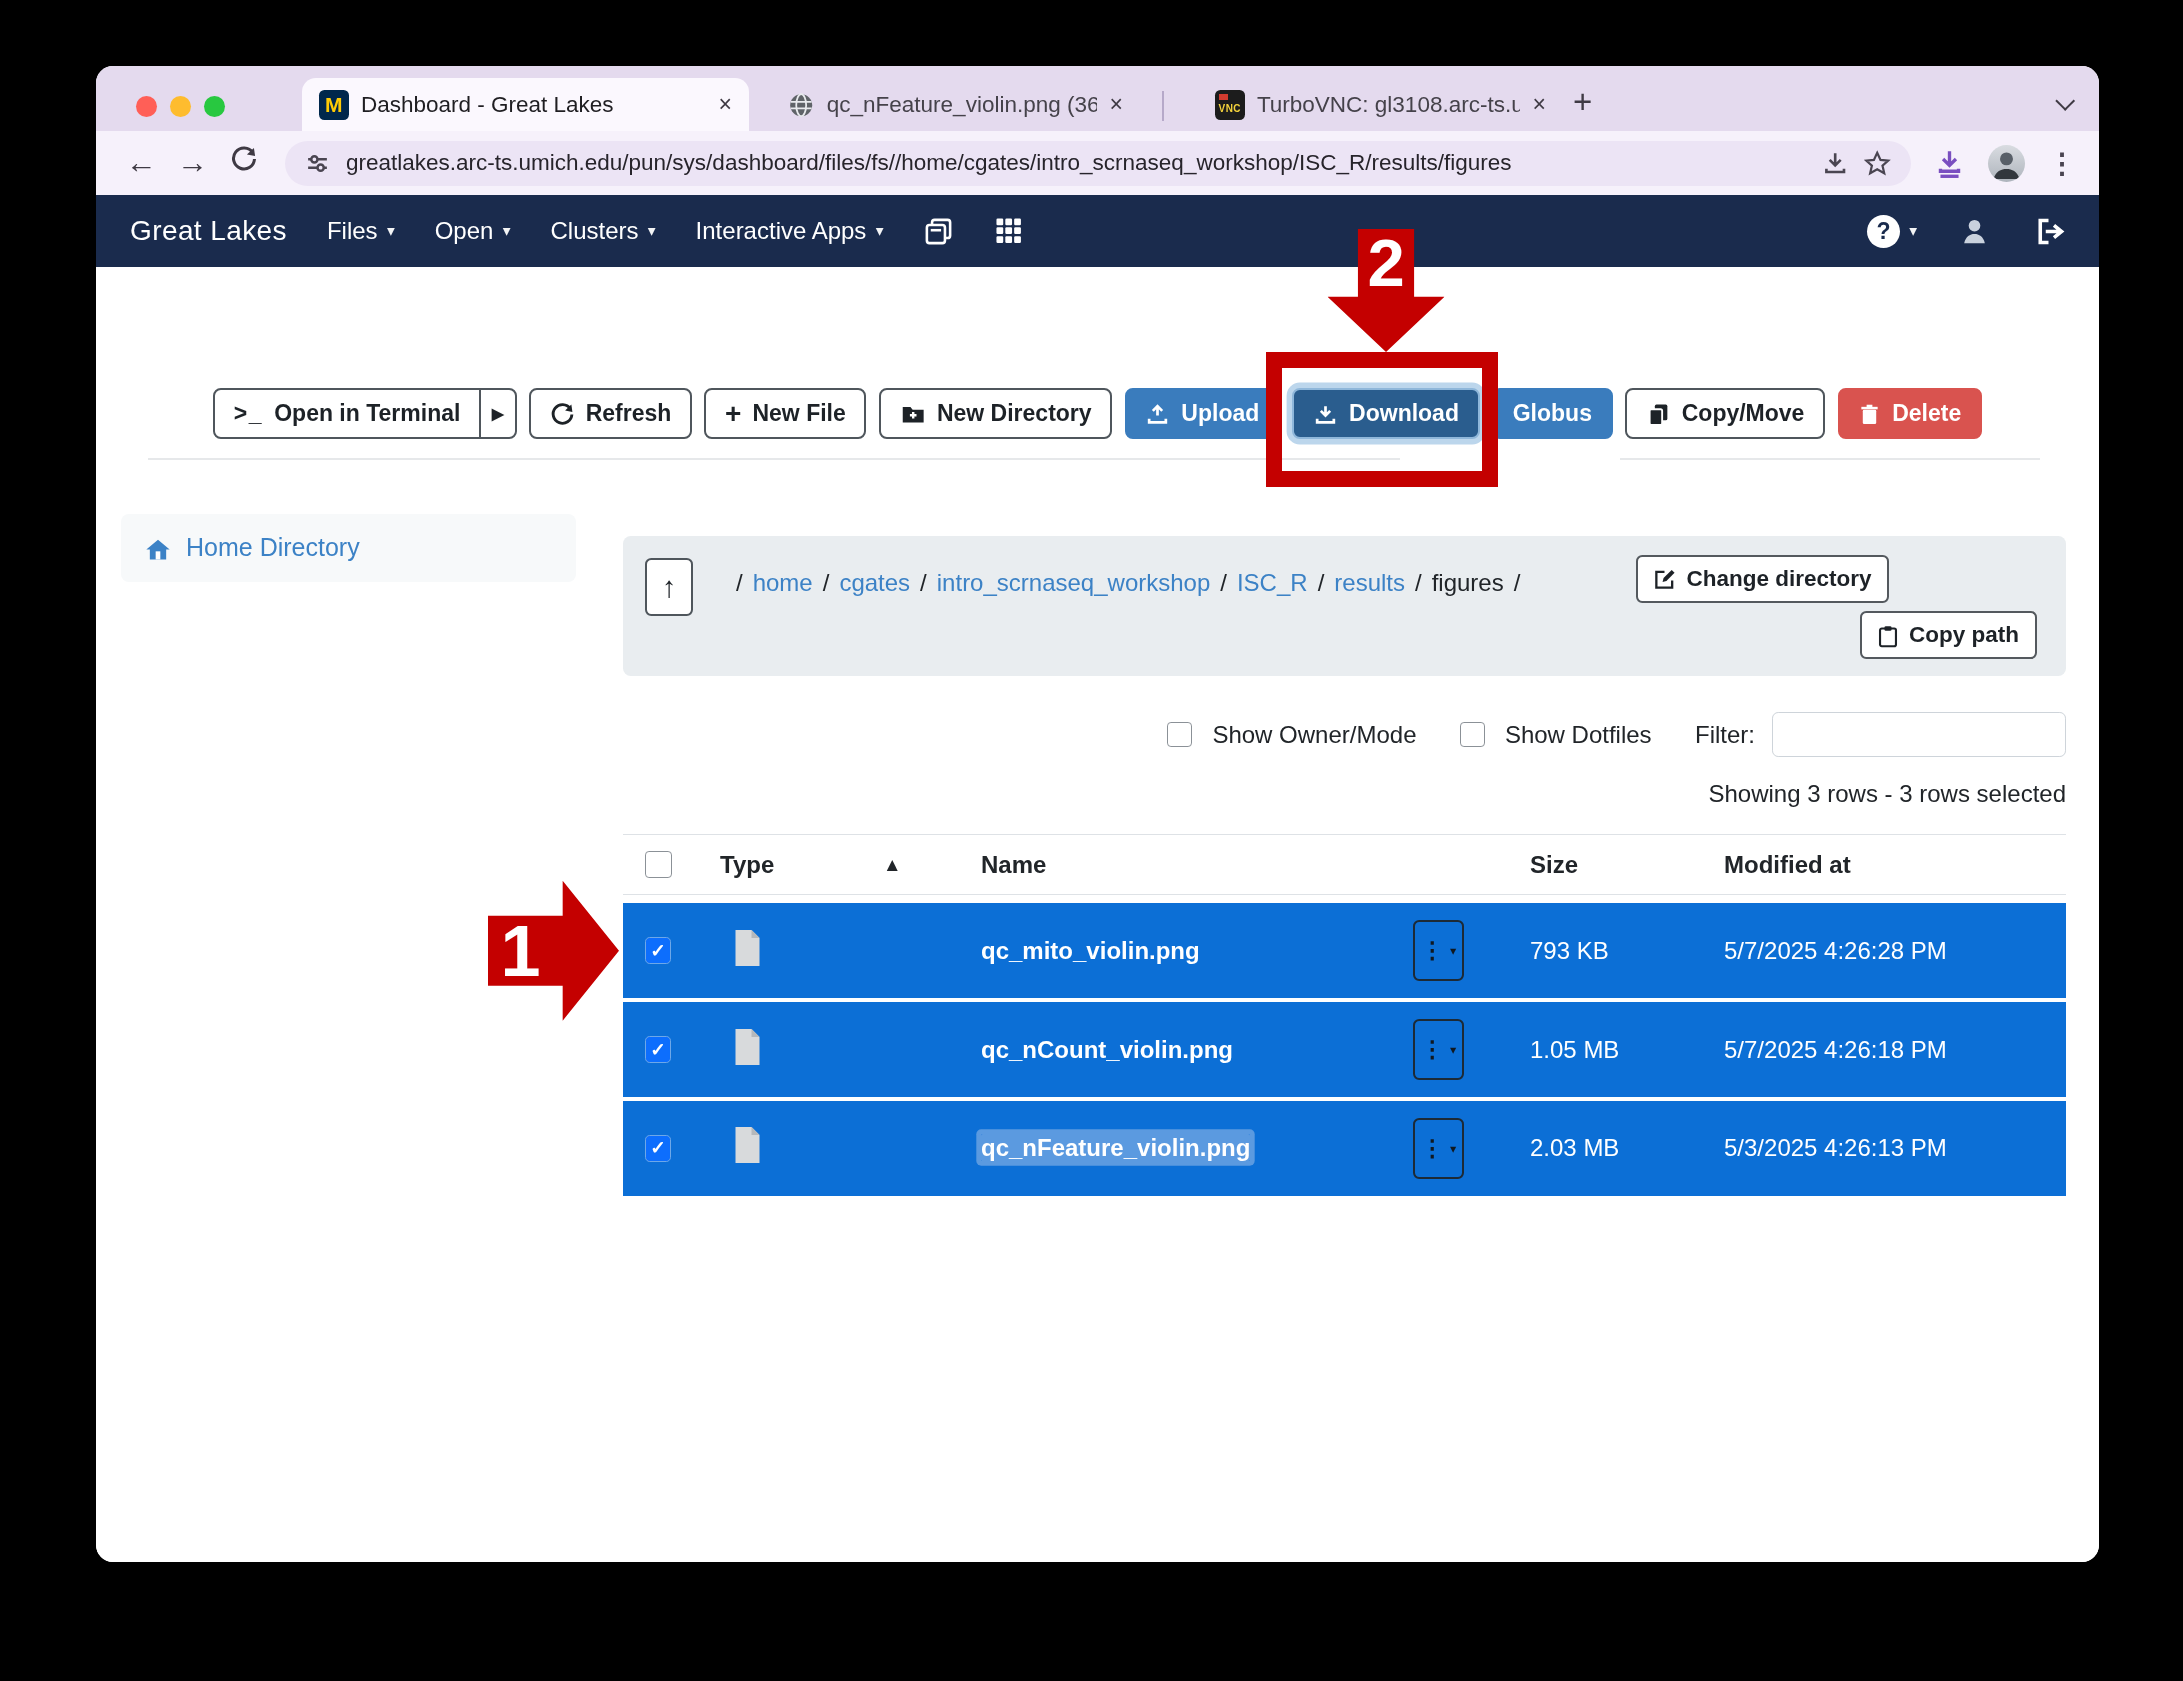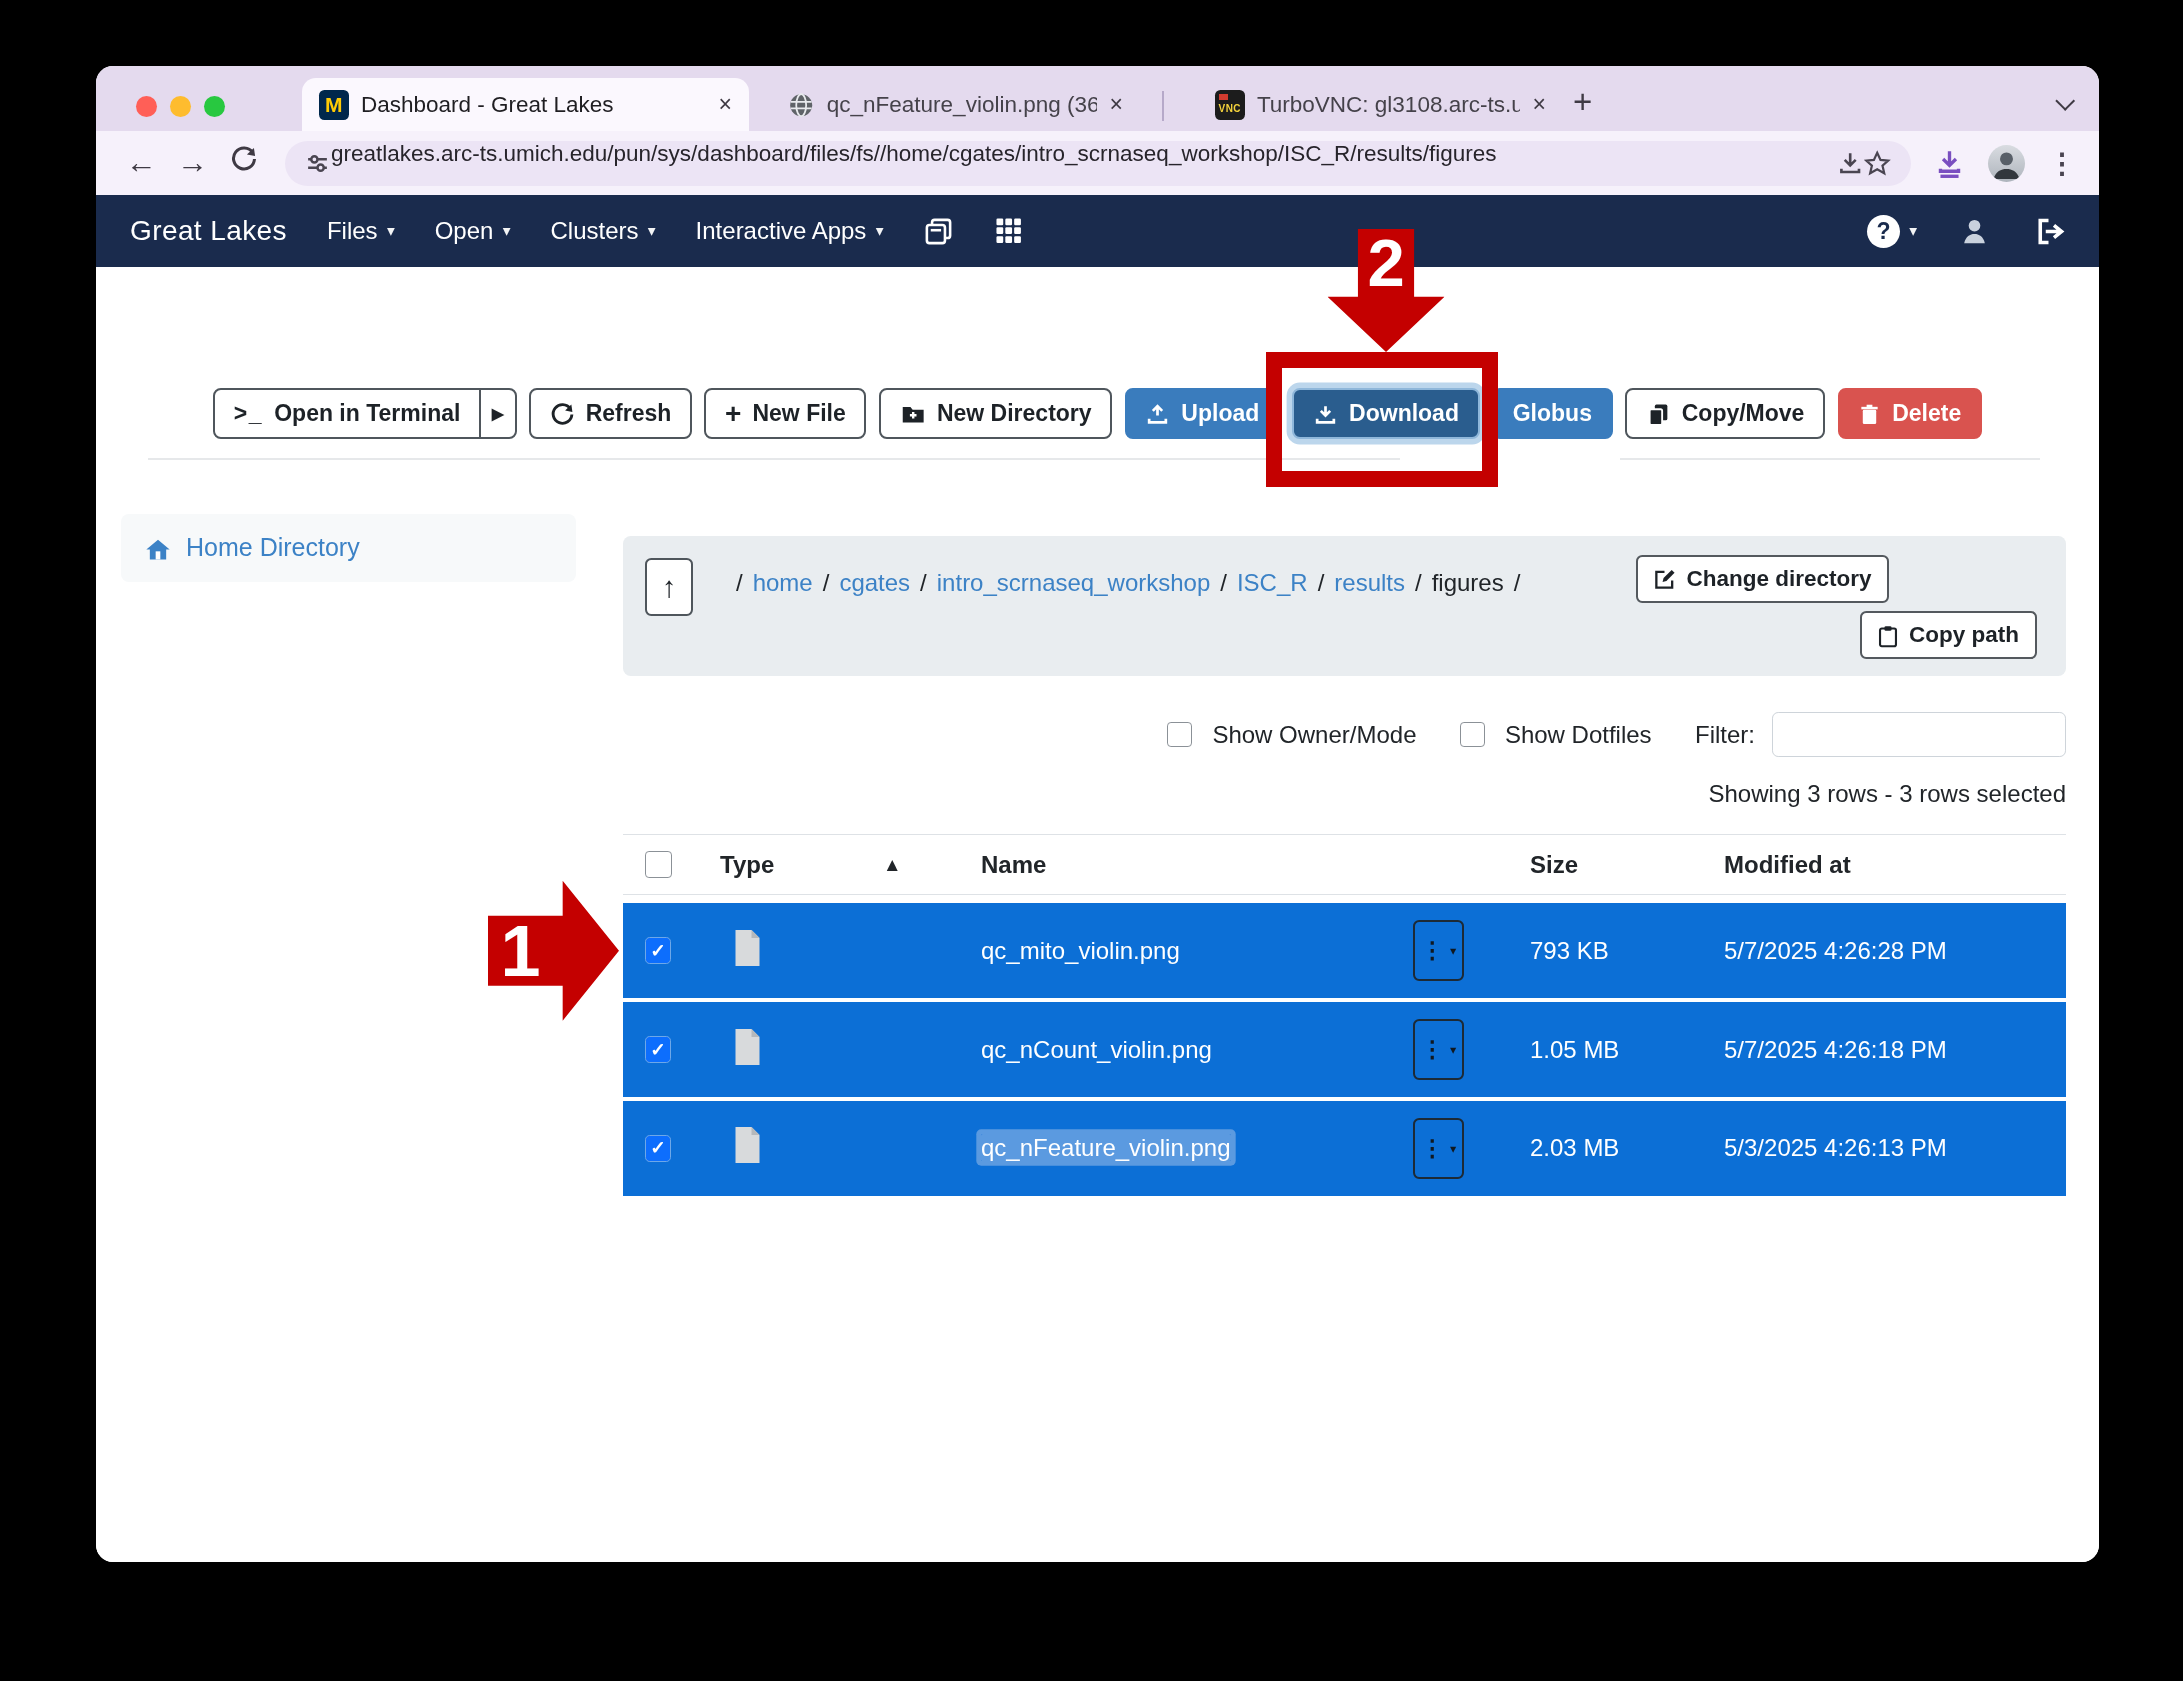--- a/index.html
+++ b/index.html
@@ -21,21 +21,21 @@
   .newtab{position:absolute;left:1477px;top:17px;font-size:33px;color:#3f3a44;}
   .strip-chevron{position:absolute;right:26.4px;top:28px;width:12.4px;height:12.4px;border-right:2.3px solid #3f3a44;border-bottom:2.3px solid #3f3a44;transform:rotate(45deg);}
   .fav-m{width:29.5px;height:29.5px;border-radius:5.4px;background:#00274c;color:#ffcb05;font-weight:700;font-size:21px;display:grid;place-items:center;flex:none;}
   .fav-vnc{width:29.5px;height:29.5px;border-radius:5.4px;background:#1c1c1c;position:relative;flex:none;display:grid;place-items:center;}
   .fav-vnc .vnc-red{position:absolute;left:3.9px;top:3.9px;width:9.3px;height:6.2px;background:#d23b2f;}
   .fav-vnc .vnc-txt{color:#f5d33c;font-size:10px;font-weight:700;margin-top:7.8px;letter-spacing:0.4px;}
 
   
   .chromebar{height:64px;background:#f6f1fb;display:flex;align-items:center;padding:0 23px;gap:6.2px;flex:none;}
   .nav-gly{font-size:31px;color:#3f3a44;width:45px;text-align:center;flex:none;}
-  .url-pill{flex:1;height:45px;background:#ece4f5;border-radius:23px;display:flex;padding:0 20px;gap:1px;margin:0 12.4px;font-size:22.5px;color:#27242b;min-width:0;}
+  .url-pill{flex:1;height:45px;background:#ece4f5;border-radius:23px;display:flex;align-items:center;padding:0 20px;gap:16px;margin:0 12.4px;font-size:22.5px;color:#27242b;min-width:0;}
   .url-text{white-space:nowrap;overflow:hidden;flex:1;}
   .pill-ic{flex:none;color:#4a4551;display:grid;place-items:center;}
   .chrome-right{display:flex;align-items:center;gap:23px;flex:none;margin-left:4.7px;}
   .avatar{width:37px;height:37px;border-radius:50%;background:linear-gradient(#d9dce1,#aeb4bc);display:grid;place-items:center;overflow:hidden;}
   .kebab-v{font-size:28px;color:#4a4551;font-weight:700;}
 
   
   .navbar{height:72px;background:#1a2b4d;color:#fff;display:flex;align-items:center;padding:0 34px;gap:40px;font-size:24px;flex:none;position:relative;z-index:1;}
   .brand{font-size:28px;font-weight:400;letter-spacing:0.4px;}
   .nav-item{display:flex;align-items:center;gap:9.3px;}
@@ -80,21 +80,21 @@
   .cbx{width:23px;height:23px;border:1.9px solid #8b9197;border-radius:3.9px;background:#fff;flex:none;}
   .cb-pair{display:flex;align-items:center;gap:20px;margin-right:26.4px;}
   .filter-input{width:294px;height:45px;border:1.9px solid #ced4da;border-radius:6.2px;background:#fff;box-sizing:border-box;}
   .showing{margin-top:23px;text-align:right;font-size:24px;color:#212529;}
 
   .ftable{margin-top:26.4px;border-top:1.6px solid #dee2e6;}
   .thead,.trow{display:grid;grid-template-columns:75px 163px 70px 1fr 117px 194px 342px;align-items:center;padding-left:22px;}
   .thead{height:59px;border-bottom:1.6px solid #dee2e6;font-weight:700;font-size:24px;color:#212529;margin-bottom:7.8px;}
   .trow{height:95px;background:#0c6fd6;color:#fff;margin-bottom:3.9px;font-size:24px;position:relative;}
   .cbx-on{width:26.4px;height:26.4px;border-radius:4.7px;background:#0d6efd;border:1.6px solid #6ea8e8;display:grid;place-items:center;color:#fff;font-size:18.7px;font-weight:700;box-sizing:border-box;}
-  .fname{font-weight:400;padding-left:28px;}
+  .fname{font-weight:700;padding-left:28px;}
   .fname .hl{background:#5b9ae0;box-shadow:0 0 0 4.7px #5b9ae0;border-radius:1.6px;}
   .hd-name{padding-left:28px;}
   .kebab-btn{width:51px;height:61px;border:2.3px solid #1d2a36;border-radius:6.2px;display:flex;align-items:center;justify-content:center;gap:6.2px;color:#101820;box-sizing:border-box;}
   .kebab-btn .kd{font-size:23px;font-weight:700;line-height:1;}
   .kebab-btn .kc{font-size:12.4px;}
   .sort-gly{font-size:18.7px;color:#212529;}
   .ficon{margin-left:11px;}
 
   .footer{position:absolute;left:51px;right:54px;bottom:17px;display:flex;justify-content:space-between;align-items:flex-end;}
   .pb-txt{font-size:22.5px;color:#212529;margin-bottom:7.8px;}

